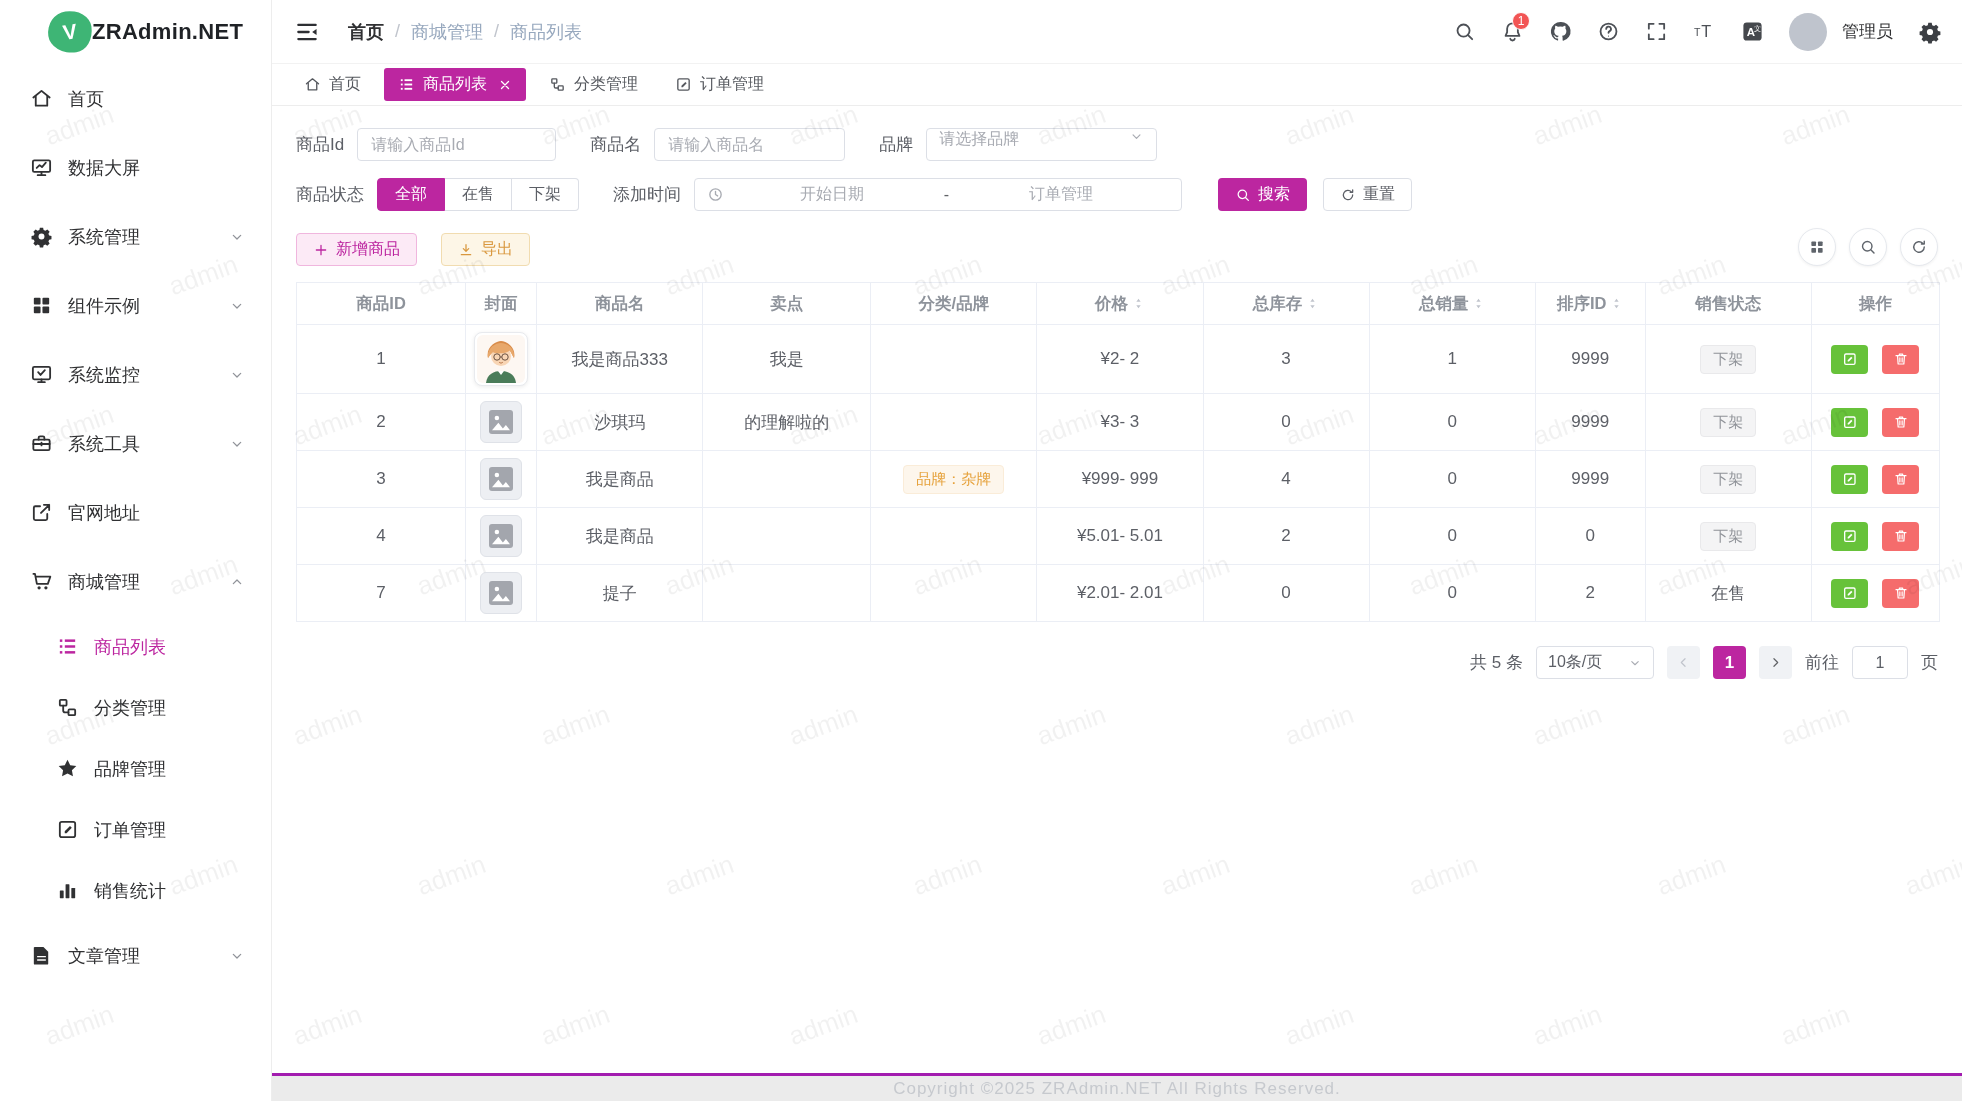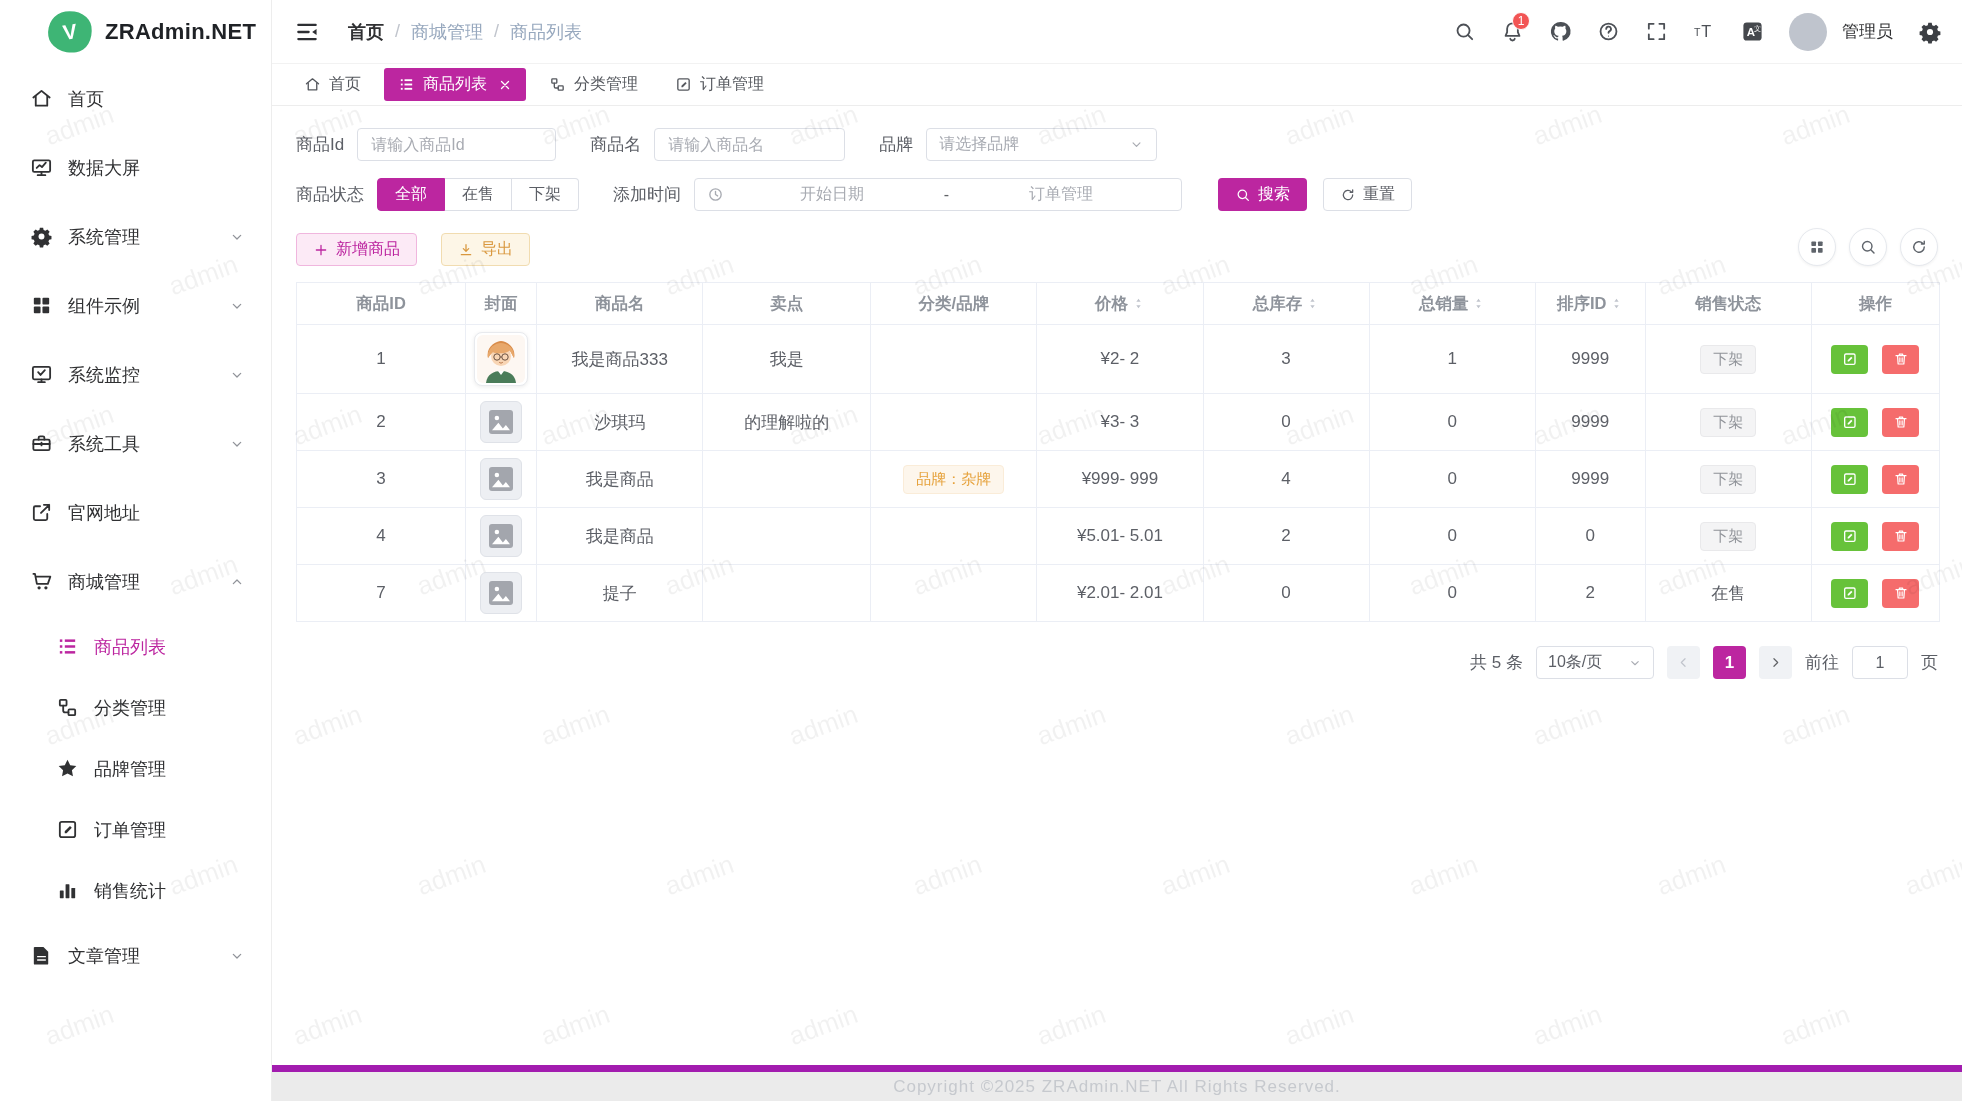--- a/index.html
+++ b/index.html
@@ -10,21 +10,21 @@
     --text:#303133; --text2:#606266; --text3:#909399; --ph:#a8abb2;
     --border:#dcdfe6; --border-l:#ebeef5;
   }
   svg{display:block;width:100%;height:100%}
   .app{width:1962px;height:1101px;position:relative;background:#fff}
 
   
   .sidebar{position:absolute;left:0;top:0;bottom:0;width:272px;background:#fff;border-right:1px solid #ededed;overflow:hidden;z-index:2}
   .logo{height:64px;display:flex;align-items:center;padding-left:48px;cursor:pointer}
   .logo-badge{width:44px;height:42px;background:#3eb575;border-radius:46% 54% 42% 58% / 52% 44% 56% 48%;display:flex;align-items:center;justify-content:center;color:#fff;font-weight:bold;font-size:21px;transform:rotate(-8deg)}
-  .logo-text{margin-left:13px;font-size:22px;font-weight:bold;color:#1f2226;letter-spacing:.3px}
+  .logo-text{font-size:22px;font-weight:bold;color:#1f2226;letter-spacing:.3px}
   .menu{padding-top:0}
   .menu-item{display:flex;align-items:center;height:69px;padding:0 26px 0 30px;font-size:18px;color:var(--text);cursor:pointer;white-space:nowrap}
   .menu-item .m-icon{width:23px;height:23px;margin-right:15px;flex:0 0 auto}
   .menu-item .m-arrow{margin-left:auto;width:16px;height:16px;color:#909399}
   .menu-item.sub{height:61px;padding-left:56px}
   .menu-item.active{color:var(--primary)}
 
   
   .main{position:absolute;left:272px;top:0;right:0;bottom:0;overflow:hidden}
   .topbar{height:64px;display:flex;align-items:center;border-bottom:1px solid #f2f2f2;background:#fff}
@@ -48,21 +48,21 @@
   .tab .tab-close{width:14px;height:14px;margin-left:3px;cursor:pointer}
 
   
   .content{padding:22px 22px 0 24px}
   .filter-row{display:flex;align-items:center;margin-bottom:17px}
   .f-item{display:flex;align-items:center;margin-right:34px}
   .f-label{font-size:17px;color:#5c5f66;margin-right:13px;white-space:nowrap}
   .f-input{height:33px;border:1px solid var(--border);border-radius:4px;padding:0 13px;font-size:16px;color:#606266;outline:none;background:#fff}
   .f-input::placeholder{color:var(--ph)}
   .w1{width:199px}.w2{width:191px}.w3{width:195px}
-  .f-select{height:33px;border:1px solid var(--border);border-radius:4px;display:flex;align-items:center;padding:0 12px;font-size:16px;color:var(--ph);cursor:pointer;background:#fff}
+  .f-select{height:33px;border:1px solid var(--border);border-radius:4px;display:flex;padding:0 12px;font-size:16px;color:var(--ph);cursor:pointer;background:#fff}
   .f-select .sel-arrow{margin-left:auto;width:15px;height:15px;color:#a8abb2}
   .w-brand{width:231px}.w-cat{width:219px}
   .radio-group{display:flex}
   .radio-btn{height:33px;padding:0 17px;display:flex;align-items:center;border:1px solid var(--border);border-left-width:0;background:#fff;font-size:16px;color:#5c5f66;cursor:pointer}
   .radio-btn:first-child{border-left-width:1px;border-radius:4px 0 0 4px}
   .radio-btn:last-child{border-radius:0 4px 4px 0}
   .radio-btn.active{background:var(--primary);border-color:var(--primary);color:#fff}
   .date-range{width:488px;height:33px;border:1px solid var(--border);border-radius:4px;display:flex;align-items:center;padding:0 12px;margin-right:36px;background:#fff;cursor:pointer}
   .date-range .d-icon{width:17px;height:17px;color:#a8abb2;flex:0 0 auto}
   .d-start,.d-end{flex:1;text-align:center;font-size:16px;color:var(--ph)}
@@ -99,21 +99,21 @@
   .pagination{display:flex;align-items:center;justify-content:flex-end;gap:13px;margin:24px 2px 0;font-size:17px;color:#5c5f66}
   .page-size{width:118px;height:33px;border:1px solid var(--border);border-radius:4px;display:flex;align-items:center;padding:0 11px;font-size:16px;color:#5c5f66;cursor:pointer}
   .page-size .sel-arrow{margin-left:auto;width:14px;height:14px;color:#a8abb2}
   .pg-btn{width:33px;height:33px;border:none;border-radius:4px;background:#f0f2f5;display:flex;align-items:center;justify-content:center;color:#606266;cursor:pointer}
   .pg-btn .p-icon{width:15px;height:15px}
   .pg-btn.prev{color:#c0c4cc}
   .pg-btn.current{background:var(--primary);color:#fff;font-weight:bold;font-size:17px}
   .goto-input{width:56px;height:33px;border:1px solid var(--border);border-radius:4px;text-align:center;font-size:16px;color:#5c5f66;outline:none}
 
   
-  .footer{position:absolute;left:0;right:0;bottom:0;height:36px;background:#ebebeb;border-top:7px solid #a21caf;display:flex;align-items:center;justify-content:center;font-size:17px;letter-spacing:1px;color:#c6c9ce}
+  .footer{position:absolute;left:0;right:0;bottom:0;height:28px;background:#ebebeb;border-top:3px solid #a21caf;display:flex;align-items:center;justify-content:center;font-size:17px;letter-spacing:1px;color:#c6c9ce}
 
   
   #watermark{position:fixed;inset:0;pointer-events:none;z-index:999;overflow:hidden}
   .wm{position:absolute;font-size:26px;color:rgba(0,0,0,.055);transform:rotate(-20deg);white-space:nowrap}
 </style>
 </head>
 <body>
 
 <div class="app">
 

